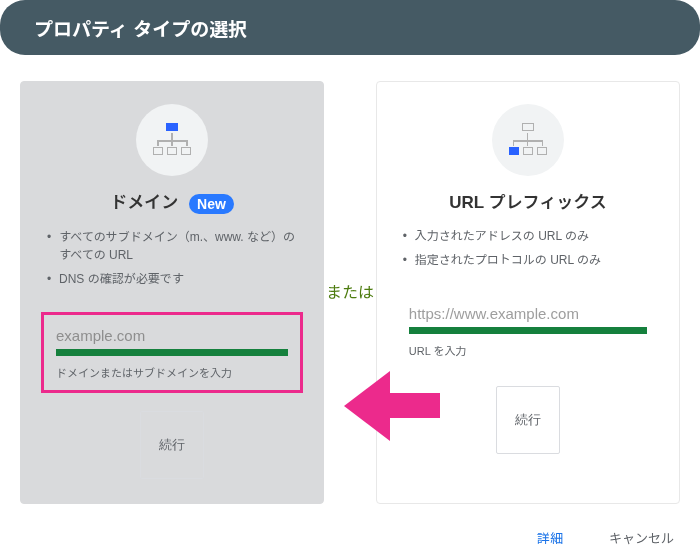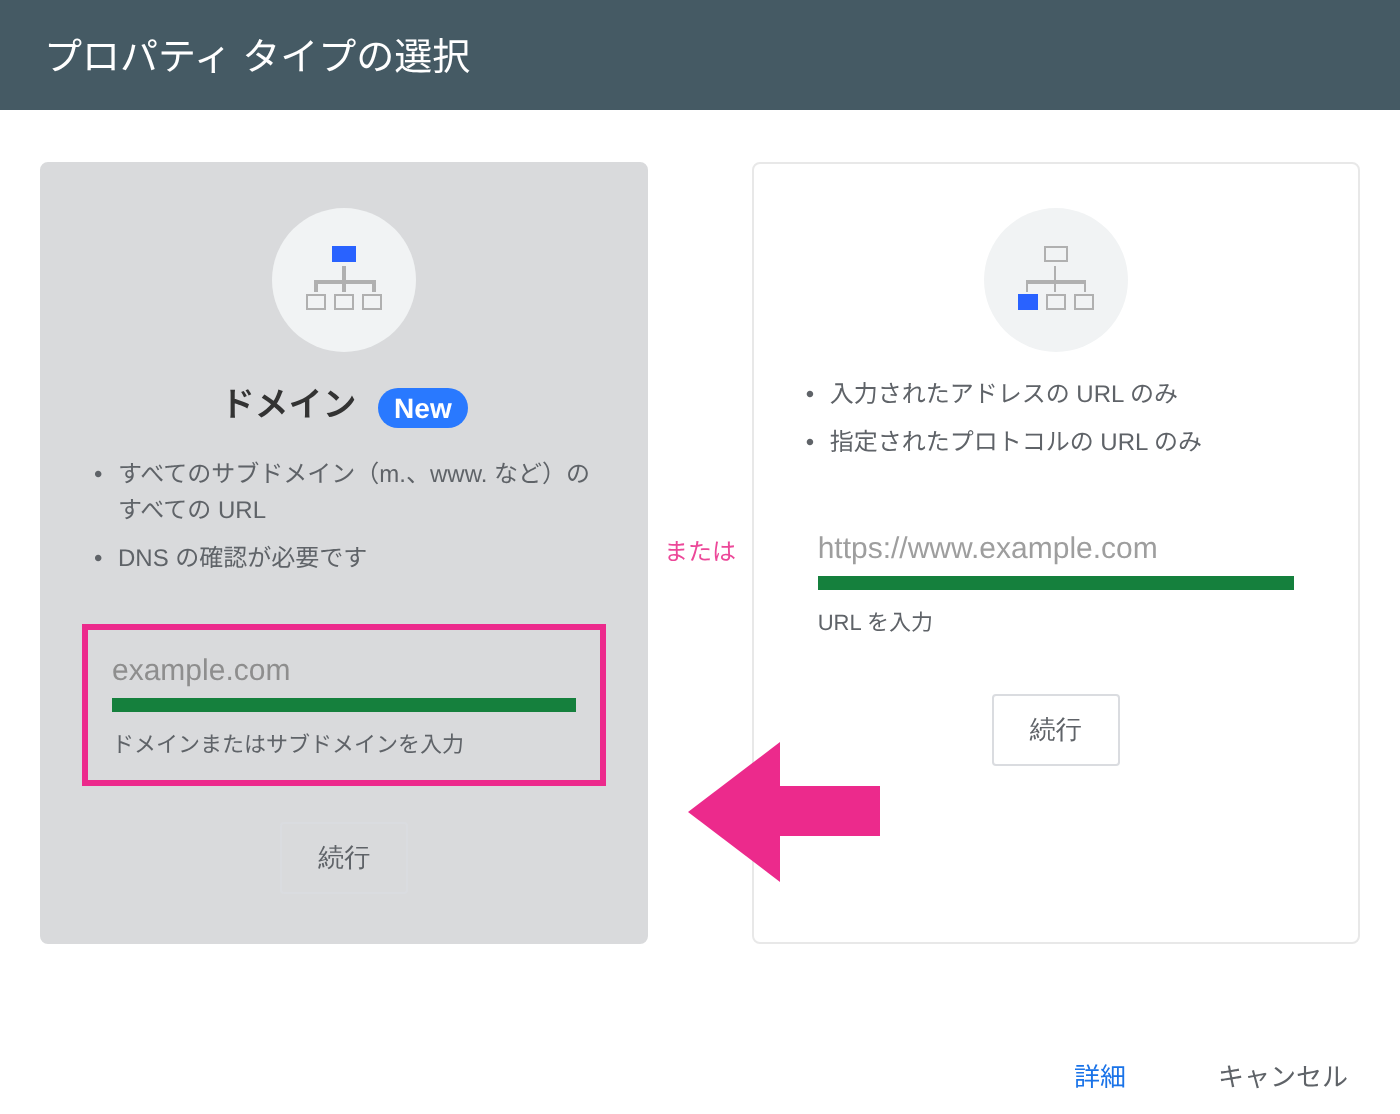--- a/index.html
+++ b/index.html
@@ -1,25 +1,25 @@
 <!DOCTYPE html>
 <html><head>
   <meta charset="utf-8">
   <style>
     * { margin:0; padding:0; box-sizing:border-box; }
     body { font-family:"Helvetica Neue",Arial,"Noto Sans JP",sans-serif; width:700px; height:557px; background:#fff; position:relative; overflow:hidden; }
 
-    .header { background:#455a64; color:#fff; padding:14px 22px; font-size:19px; font-weight:400; }
+    .header { background:#455a64; color:#fff; padding:14px 34px; font-size:19px; font-weight:700;border-radius:25px; }
 
     .main { display:flex; padding:26px 20px 8px; position:relative; }
 
     .card { background:#fff; border:1px solid #e8e8e8; border-radius:4px; padding:16px 20px 16px; width:306px; position:relative; }
     .card.selected { background:#d9dadc; border-color:#d9dadc; }
     .card + .divider { width:52px; display:flex; align-items:center; justify-content:center; }
-    .divider span { color:#ec4899; font-size:12px; line-height:1.2; text-align:center; }
+    .divider span { color:#4d7c0f; font-size:16px; line-height:1.2; text-align:center; }
 
     .icon-wrap { display:flex; justify-content:center; margin:6px 0 12px; }
     .icon-circle { width:72px; height:72px; border-radius:50%; background:#f1f3f4; display:flex; align-items:center; justify-content:center; }
     .sitemap { width:40px; height:34px; position:relative; }
     .sitemap .top { position:absolute; width:12px; height:8px; top:0; left:14px; border:1.5px solid #b0b0b0; }
     .sitemap .top.blue { background:#2962ff; border-color:#2962ff; }
     .sitemap .line-v { position:absolute; width:1.5px; height:7px; background:#b0b0b0; top:10px; left:19px; }
     .sitemap .line-h { position:absolute; height:1.5px; width:30px; background:#b0b0b0; top:17px; left:5px; }
     .sitemap .line-d { position:absolute; width:1.5px; height:6px; background:#b0b0b0; top:17px; }
     .sitemap .line-d.l { left:5px; } .sitemap .line-d.c { left:19px; } .sitemap .line-d.r { left:34px; }
@@ -33,21 +33,21 @@
     .features { list-style:none; padding:0 0 18px 6px; }
     .features li { font-size:12px; color:#5f6368; position:relative; padding-left:12px; margin-bottom:6px; line-height:1.5; }
     .features li::before { content:"•"; position:absolute; left:0; top:0; }
 
     .input-block { padding:8px 12px 10px; }
     .input-block.highlighted { border:3px solid #ec2a8c; }
     .input-field { width:100%; border:none; border-bottom:7px solid #15803d; background:transparent; padding:4px 0 5px; font-size:15px; color:#8e8e8e; outline:none; }
     .input-field.placeholder { color:#9e9e9e; }
     .input-hint { font-size:11px; color:#5f6368; margin-top:8px; }
 
-    .continue-btn { display:block; margin:18px auto 8px; background:transparent; border:1px solid #dadce0; color:#5f6368; padding:8px 18px; font-size:13px; border-radius:2px; cursor:pointer; }
+    .continue-btn { display:block; margin:18px auto 8px; background:transparent; border:1px solid #dadce0; color:#5f6368; padding:24px 18px; font-size:13px; border-radius:2px; cursor:pointer; }
 
     .arrow { position:absolute; left:344px; top:316px; width:96px; height:70px; z-index:10; }
     .arrow .shaft { position:absolute; right:0; top:22px; width:50px; height:25px; background:#ec2a8c; }
     .arrow .head { position:absolute; left:0; top:0; width:0; height:0; border-top:35px solid transparent; border-bottom:35px solid transparent; border-right:46px solid #ec2a8c; }
 
     .footer { position:absolute; bottom:10px; right:26px; display:flex; gap:46px; }
     .footer a { text-decoration:none; font-size:13px; }
     .footer .more { color:#1a73e8; }
     .footer .cancel { color:#5f6368; }
   </style>
@@ -101,20 +101,21 @@
             <div class="line-h"></div>
           <div class="line-d l"></div>
             <div class="line-d c"></div>
             <div class="line-d r"></div>
           <div class="box l blue"></div>
             <div class="box c"></div>
             <div class="box r"></div>
         </div>
       </div>
     </div>
+    <div class="card-title">URL プレフィックス</div>
     <ul class="features">
       <li>入力されたアドレスの URL のみ</li>
       <li>指定されたプロトコルの URL のみ</li>
     </ul>
     <div class="input-block">
       <input class="input-field placeholder" value="https://www.example.com" style="">
       <div class="input-hint">URL を入力</div>
     </div>
     <button class="continue-btn">続行</button>
   </div>

